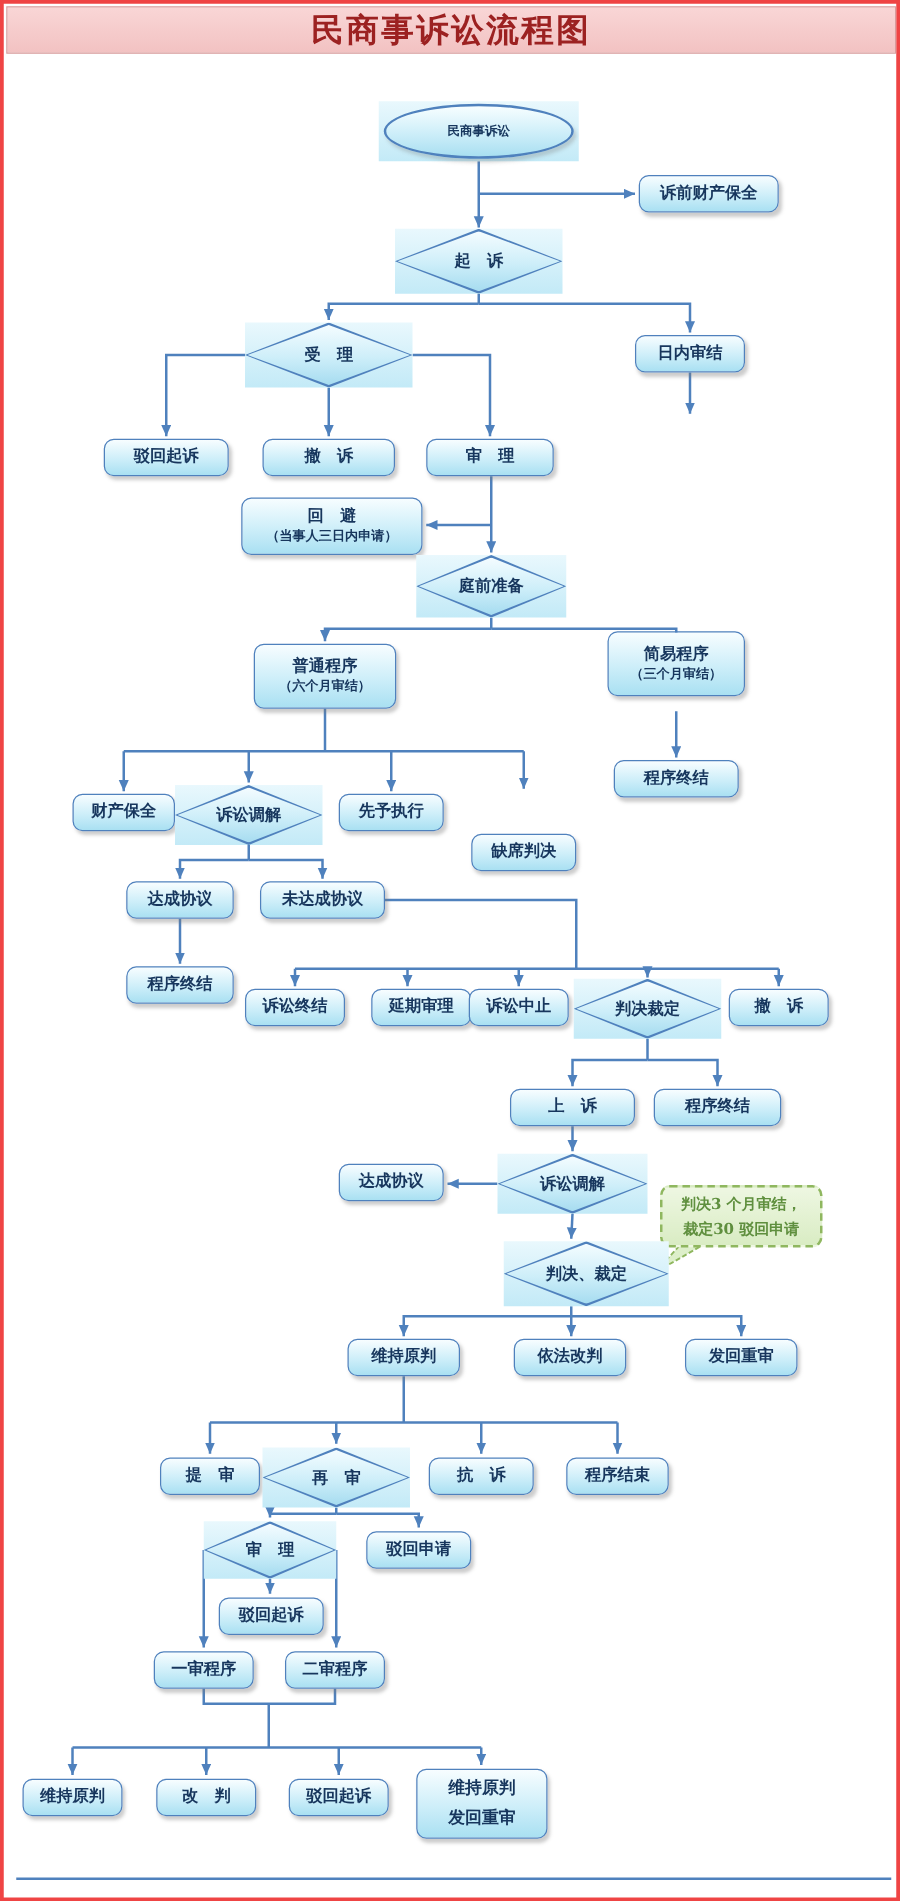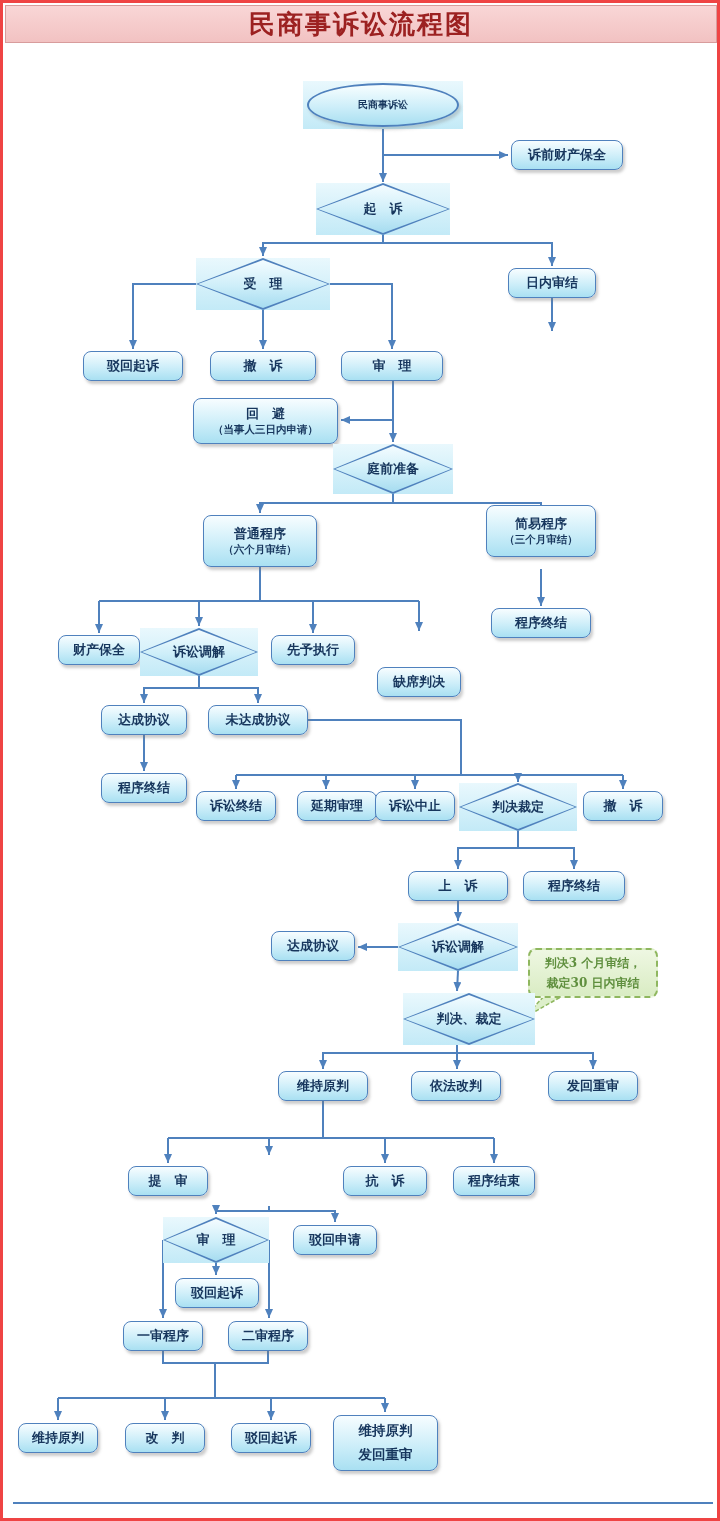--- a/index.html
+++ b/index.html
@@ -263,21 +263,21 @@
       </div>
     <span class="dlabel">诉讼调解</span>
   </div>
 
   <div class="node rect" style="left:268px;top:928px;width:84px;height:30px">
     <span>达成协议</span>
   </div>
 
   <div class="callout" style="left:525px;top:945px;width:130px;height:50px">
     <span>判决3 个月审结，</span>
-    <span>裁定30 日内审结</span>
+    <span>裁定30 驳回申请</span>
   </div>
 
   <div class="dbox" style="left:400px;top:990px;width:132px;height:52px">
     <div class="diamond-outer">
         <div class="diamond-inner"></div>
       </div>
     <span class="dlabel">判决、裁定</span>
   </div>
 
   <div class="node rect" style="left:275px;top:1068px;width:90px;height:30px">
@@ -289,20 +289,26 @@
   </div>
 
   <div class="node rect" style="left:545px;top:1068px;width:90px;height:30px">
     <span>发回重审</span>
   </div>
 
   <div class="node rect" style="left:125px;top:1163px;width:80px;height:30px">
     <span>提　审</span>
   </div>
 
+  <div class="dbox" style="left:207px;top:1155px;width:118px;height:48px">
+    <div class="diamond-outer">
+        <div class="diamond-inner"></div>
+      </div>
+    <span class="dlabel">再　审</span>
+  </div>
 
   <div class="node rect" style="left:340px;top:1163px;width:84px;height:30px">
     <span>抗　诉</span>
   </div>
 
   <div class="node rect" style="left:450px;top:1163px;width:82px;height:30px">
     <span>程序结束</span>
   </div>
 
   <div class="dbox" style="left:160px;top:1214px;width:106px;height:46px">

